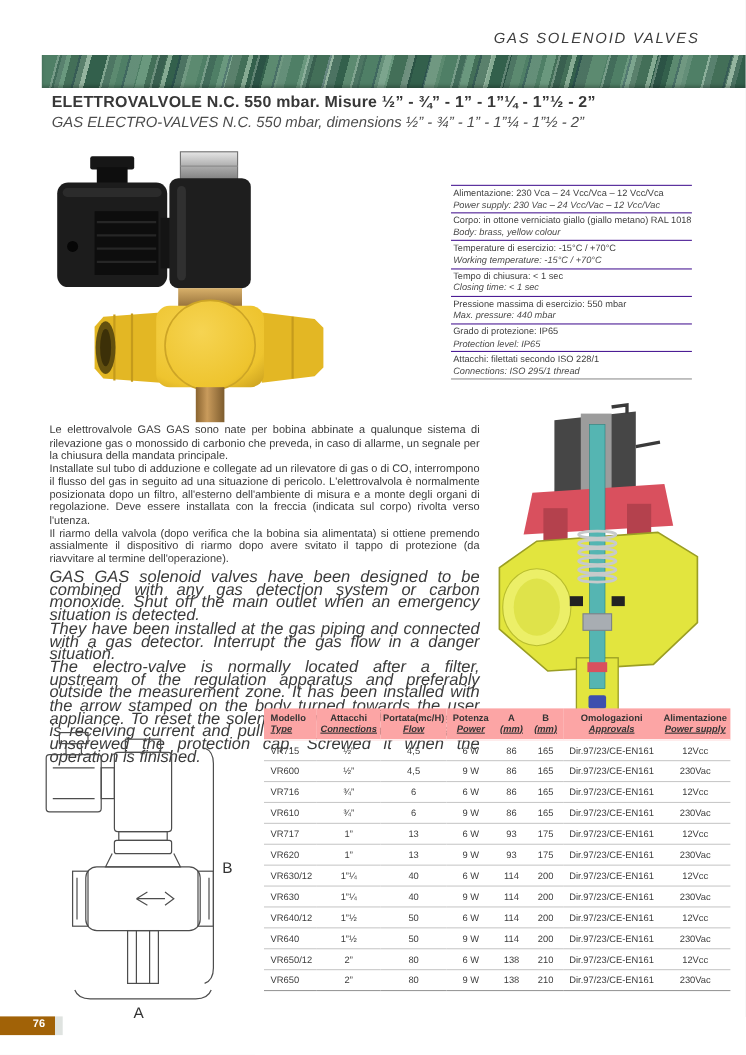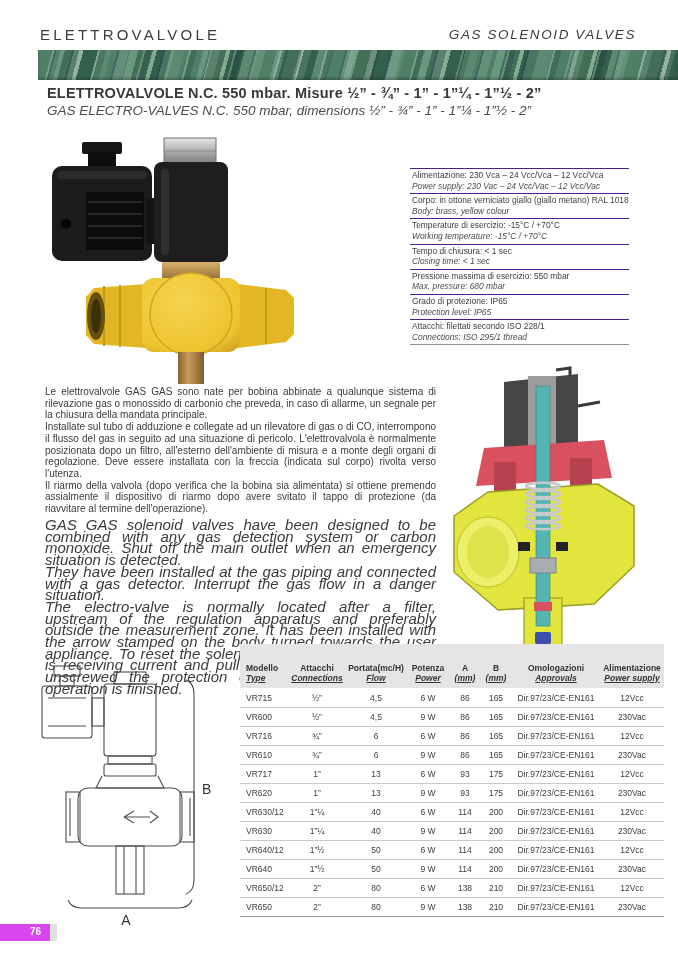--- a/index.html
+++ b/index.html
@@ -31,39 +31,38 @@
   .spec-box{left:410px; top:168px; width:219px; border-bottom:1px solid #909090; font-size:8.4px;}
   .spec-pair{border-top:1px solid #4c1d95; padding:1px 0 2px 2px; line-height:10.6px;}
   .spec-it{color:#3d3d3d;}
   .spec-en{font-style:italic; color:#4a4a4a;}
   
   .body-it{left:45px; top:386px; width:391px; font-size:10px; line-height:11.7px; text-align:justify; color:#3b3b3b;}
   .body-en{left:45px; top:519px; width:391px; font-size:15px; line-height:11.7px; text-align:justify; font-style:italic; color:#3b3b3b;}
   .body-it p,.body-en p{margin:0;}
   
   .valve-table{left:240px; top:644px; border-collapse:collapse; table-layout:fixed; width:424px; font-size:8.5px;}
-  .valve-table th{background:#e5e5e5; padding:20px 2px 5px 2px; vertical-align:top; font-weight:bold; color:#343434; line-height:9.5px;}
+  .valve-table th{background:#fca5a5; padding:4px 2px 5px 2px; vertical-align:top; font-weight:bold; color:#343434; line-height:9.5px;}
   .valve-table th .h-en{font-style:italic;text-decoration:underline;}
   .valve-table th:first-child{text-align:left; padding-left:6px;}
   .valve-table td{border-top:1px solid #c9c9c9; height:18px; text-align:center; color:#3c3c3c; padding:0 1px;}
   .valve-table tbody tr:first-child td{border-top:1px solid #ffffff;}
   .valve-table td:first-child{text-align:left; padding-left:6px;}
   .valve-table{border-bottom:1px solid #9a9a9a;}
   
-  .footer-bar{left:0; top:924px; width:50px; height:17px; background:#d946ef; color:#ffffff;
+  .footer-bar{left:0; top:924px; width:50px; height:17px; background:#a16207; color:#ffffff;
     font-size:10px; font-weight:bold; text-align:right; box-sizing:border-box; padding:2px 9px 0 0;}
   .footer-edge{left:50px; top:924px; width:7px; height:17px; background:#dfe3e0;}
   svg text{font-family:"Liberation Sans", sans-serif;}
 </style>
 </head>
 <body>
 
 <div class="page">
 
-  <div class="abs hdr-left">ELETTROVALVOLE</div>
   <div class="abs hdr-right">GAS SOLENOID VALVES</div>
   <div class="abs banner"></div>
 
   <div class="abs title">ELETTROVALVOLE N.C. 550 mbar. Misure ½” - ¾” - 1” - 1”¼ - 1”½ - 2”</div>
   <div class="abs subtitle">GAS ELECTRO-VALVES N.C. 550 mbar, dimensions ½” - ¾” - 1” - 1”¼ - 1”½ - 2”</div>
 
   <svg class="abs" style="left:42px; top:136px;" width="258" height="248" viewBox="0 0 258 248">
     <defs>
       <linearGradient id="gChrome" x1="0" y1="0" x2="0" y2="1">
         <stop offset="0" stop-color="#e6e6e6"></stop>
@@ -131,21 +130,21 @@
       <div class="spec-pair">
         <div class="spec-it">Temperature di esercizio: -15°C / +70°C</div>
         <div class="spec-en">Working temperature: -15°C / +70°C</div>
       </div>
       <div class="spec-pair">
         <div class="spec-it">Tempo di chiusura: &lt; 1 sec</div>
         <div class="spec-en">Closing time: &lt; 1 sec</div>
       </div>
       <div class="spec-pair">
         <div class="spec-it">Pressione massima di esercizio: 550 mbar</div>
-        <div class="spec-en">Max. pressure: 680 mbar</div>
+        <div class="spec-en">Max. pressure: 440 mbar</div>
       </div>
       <div class="spec-pair">
         <div class="spec-it">Grado di protezione: IP65</div>
         <div class="spec-en">Protection level: IP65</div>
       </div>
       <div class="spec-pair">
         <div class="spec-it">Attacchi: filettati secondo ISO 228/1</div>
         <div class="spec-en">Connections: ISO 295/1 thread</div>
       </div>
     </div>

